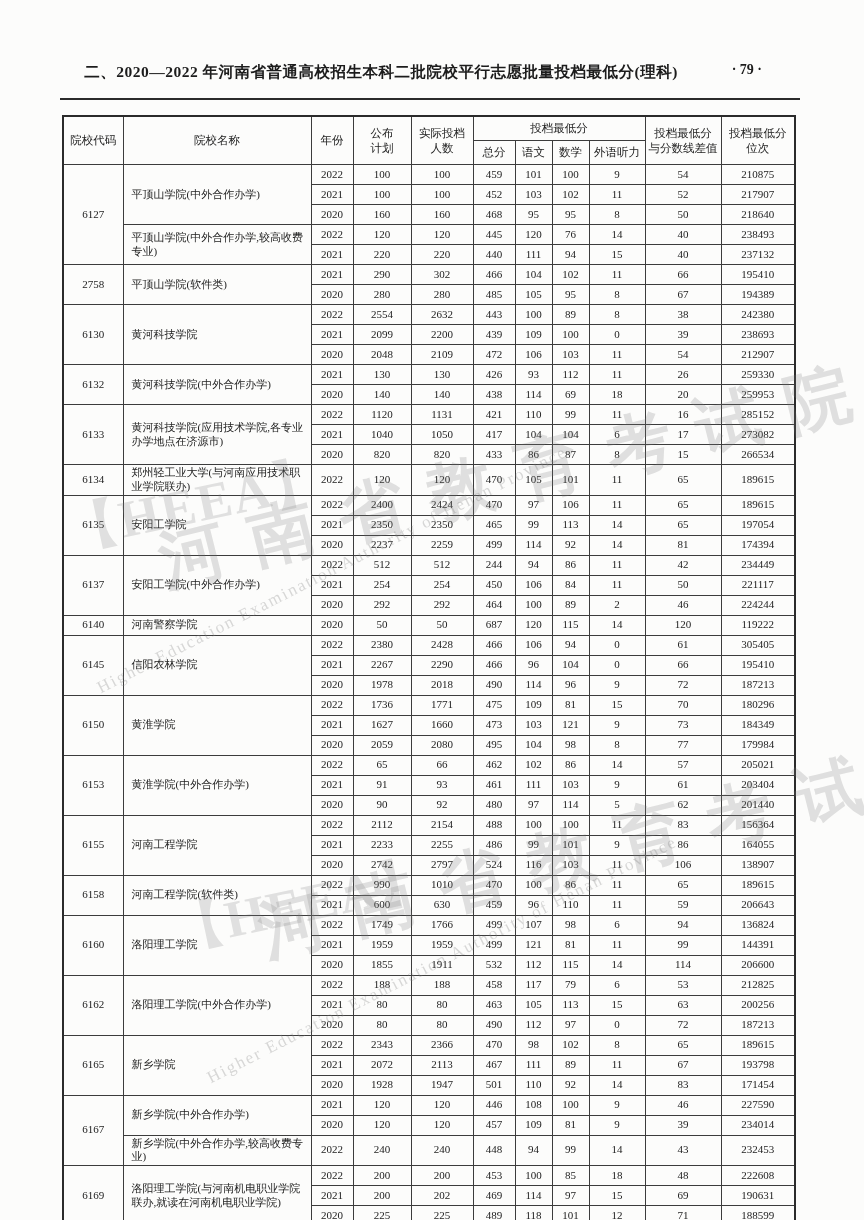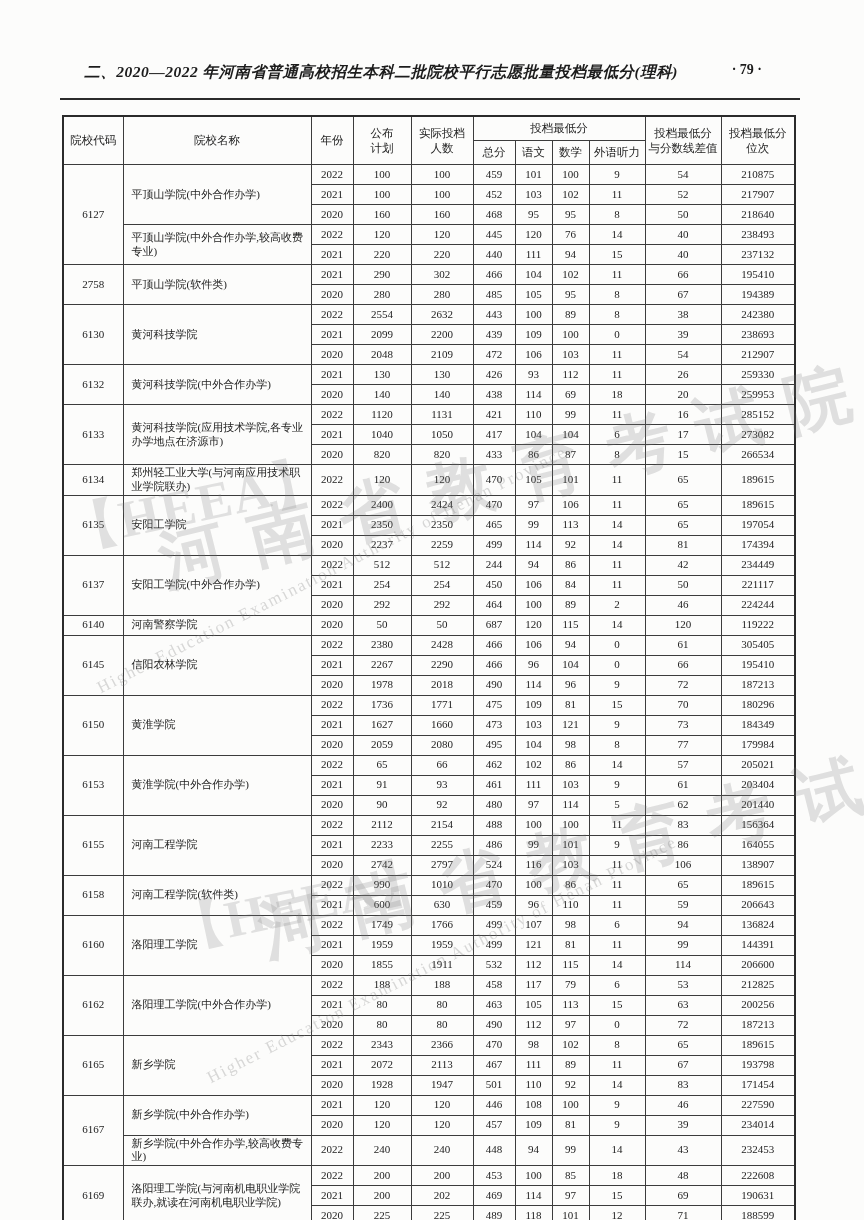--- a/index.html
+++ b/index.html
@@ -6,21 +6,21 @@
   body{
     width:864px;height:1220px;position:relative;overflow:hidden;
     background:#fcfcfb;color:#1c1c1c;
     font-family:"Liberation Serif","DejaVu Serif",serif;
   }
   .page-header{
     position:absolute;top:62px;left:62px;width:716px;height:36px;
   }
   .page-title{
     position:absolute;left:0;right:78px;text-align:center;
-    font-size:15.5px;font-weight:bold;letter-spacing:.5px;white-space:nowrap;font-style:italic;
+    font-size:15.5px;font-weight:bold;letter-spacing:.5px;white-space:nowrap;
   }
   .page-number{
     position:absolute;right:16px;top:0;font-size:14px;font-weight:bold;white-space:nowrap;
   }
   .header-rule{
     position:absolute;top:98px;left:60px;width:740px;height:0;
     border-top:2.5px solid #2b2b2b;
   }
   table.score-table{
     position:absolute;top:115px;left:62px;width:732px;

